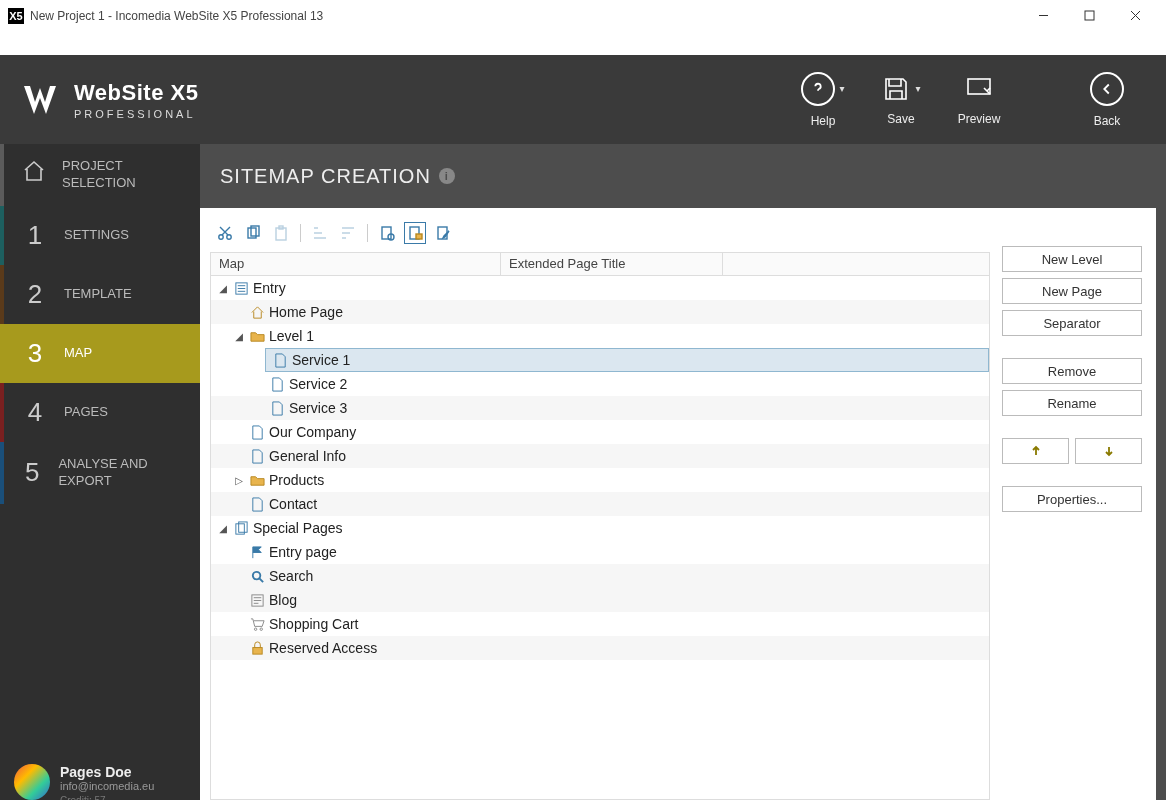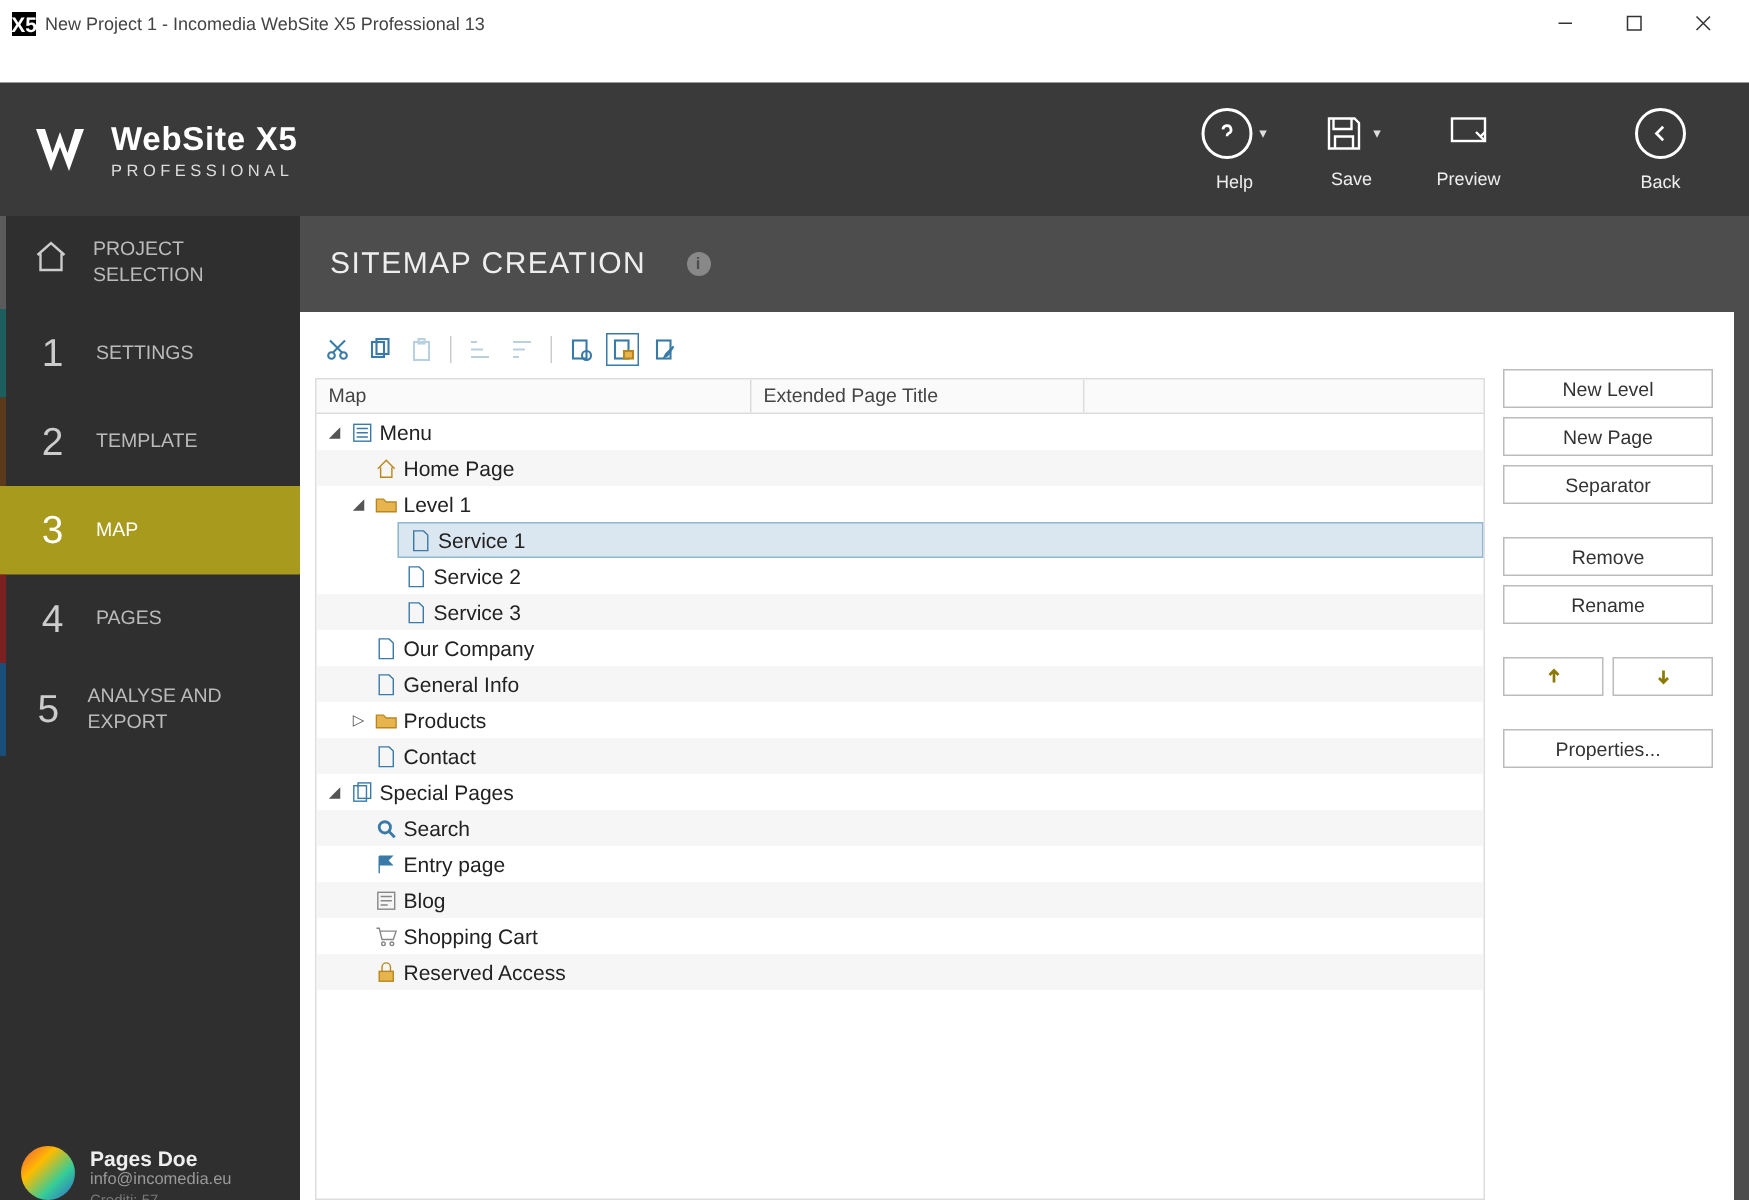--- a/index.html
+++ b/index.html
@@ -1,20 +1,20 @@
 <!DOCTYPE html>
 <html><head>
 <meta charset="utf-8">
 <style>
   * { box-sizing: border-box; margin: 0; padding: 0; }
   body { width: 1166px; height: 800px; font-family: "Segoe UI", Arial, sans-serif; background: #fff; overflow: hidden; font-size: 13px; color: #222; }
 
   
   .titlebar { height: 31px; background: #fff; display: flex; align-items: center; padding: 0 8px; font-size: 12px; color: #444; }
-  .titlebar .app-icon { width: 16px; height: 16px; background:#000; color:#fff; display:flex; align-items:center; justify-content:center; font-size:14px; font-weight:bold; margin-right:6px; }
+  .titlebar .app-icon { width: 16px; height: 16px; background:#000; color:#fff; display:flex; align-items:center; justify-content:center; font-size:11px; font-weight:bold; margin-right:6px; }
   .titlebar .spacer { flex: 1; }
   .titlebar .winbtn { width: 46px; height: 31px; display:flex; align-items:center; justify-content:center; color:#333; }
   .titlebar .winbtn svg { width:11px; height:11px; stroke:#333; stroke-width:1; fill:none; }
 
   
   .header { height: 89px; background: #3a3a3a; display: flex; align-items: center; padding: 0 20px; color:#fff;margin-top:24px; }
   .brand { display:flex; align-items:center; gap:14px; }
   .brand-logo { width:40px; height:40px; display:flex; align-items:center; justify-content:center; }
   .brand-logo svg { width:40px; height:40px; fill:#fff; }
   .brand-text .t1 { font-size:22px; font-weight:bold; letter-spacing:0.5px; }
@@ -45,21 +45,21 @@
   .step.selected { background:#a79a1d; color:#fff; }
   .sidebar-spacer { flex:1; }
   .userbox { padding:12px 14px 18px; display:flex; gap:10px; align-items:flex-start; position:relative; }
   .avatar { width:36px; height:36px; border-radius:50%; background: linear-gradient(135deg,#e54,#fb0,#3c9,#36c); }
   .userbox .uname { color:#eee; font-weight:bold; font-size:14px; }
   .userbox .uemail { color:#999; font-size:11px; }
   .userbox .ucred { color:#777; font-size:10px; margin-top:3px; }
   .collapse { position:absolute; right:8px; bottom:6px; color:#888; font-size:10px; }
 
   .main { flex:1; background:#4d4d4d; display:flex; flex-direction:column; }
-  .pagetitle { height:64px; display:flex; align-items:center; padding:0 20px; color:#eee; font-size:20px; letter-spacing:1px; font-weight:400; gap:27px; }
+  .pagetitle { height:64px; display:flex; align-items:center; padding:0 20px; color:#eee; font-size:20px; letter-spacing:1px; font-weight:400; gap:8px; }
   .pagetitle .info { width:16px; height:16px; border-radius:50%; background:#888; color:#4d4d4d; font-size:11px; display:flex; align-items:center; justify-content:center; font-weight:bold; }
 
   .content { flex:1; background:#fff; margin:0 10px 10px 0; display:flex; gap:12px; padding:10px 14px 14px 10px; }
   .treepanel { flex:1; display:flex; flex-direction:column; border:0; }
   .toolbar { display:flex; gap:6px; padding:4px 4px 8px; align-items:center; }
   .toolbar .tbtn { width:22px; height:22px; display:flex; align-items:center; justify-content:center; color:#3a7aa8; border:1px solid transparent; }
   .toolbar .tbtn.disabled { opacity:0.35; }
   .toolbar .tbtn.boxed { border:1px solid #3a7aa8; }
   .toolbar .sep { width:1px; height:18px; background:#ccc; margin:0 2px; }
   .toolbar svg { width:16px; height:16px; fill:none; stroke:currentColor; stroke-width:1.4; }
@@ -288,21 +288,21 @@
 
         <div class="tree">
           <div class="trow">
             <span class="caret">◢</span>
             <span class="ticon">
                 <svg viewBox="0 0 16 16" class="ic-menu">
                   <rect x="2" y="2" width="12" height="12"></rect>
                   <path d="M4 5 H12 M4 8 H12 M4 11 H12"></path>
                 </svg>
               </span>
-            <span class="tlabel">Menu</span>
+            <span class="tlabel">Entry</span>
           </div>
           <div class="trow alt indent-2">
             <span class="ticon">
                 <svg viewBox="0 0 16 16" class="ic-home">
                   <path d="M2 8 L8 2 L14 8 M4 7 V14 H12 V7"></path>
                 </svg>
               </span>
             <span class="tlabel">Home Page</span>
           </div>
           <div class="trow indent-1">
@@ -373,37 +373,37 @@
           </div>
           <div class="trow">
             <span class="caret">◢</span>
             <span class="ticon">
                 <svg viewBox="0 0 16 16" class="ic-page">
                   <rect x="2" y="3" width="9" height="11"></rect>
                   <rect x="5" y="1" width="9" height="11"></rect>
                 </svg>
               </span>
             <span class="tlabel">Special Pages</span>
+          </div>
+          <div class="trow indent-2">
+            <span class="ticon">
+                <svg viewBox="0 0 16 16" class="ic-flag">
+                  <path d="M3 2 V14 M3 2 H12 L9 5 L12 8 H3"></path>
+                </svg>
+              </span>
+            <span class="tlabel">Entry page</span>
           </div>
           <div class="trow alt indent-2">
             <span class="ticon">
                 <svg viewBox="0 0 16 16" class="ic-search">
                   <circle cx="7" cy="7" r="4"></circle>
                   <path d="M10 10 L14 14"></path>
                 </svg>
               </span>
             <span class="tlabel">Search</span>
-          </div>
-          <div class="trow indent-2">
-            <span class="ticon">
-                <svg viewBox="0 0 16 16" class="ic-flag">
-                  <path d="M3 2 V14 M3 2 H12 L9 5 L12 8 H3"></path>
-                </svg>
-              </span>
-            <span class="tlabel">Entry page</span>
           </div>
           <div class="trow alt indent-2">
             <span class="ticon">
                 <svg viewBox="0 0 16 16" class="ic-blog">
                   <rect x="2" y="2" width="12" height="12"></rect>
                   <path d="M4 5 H12 M4 8 H12 M4 11 H9"></path>
                 </svg>
               </span>
             <span class="tlabel">Blog</span>
           </div>

